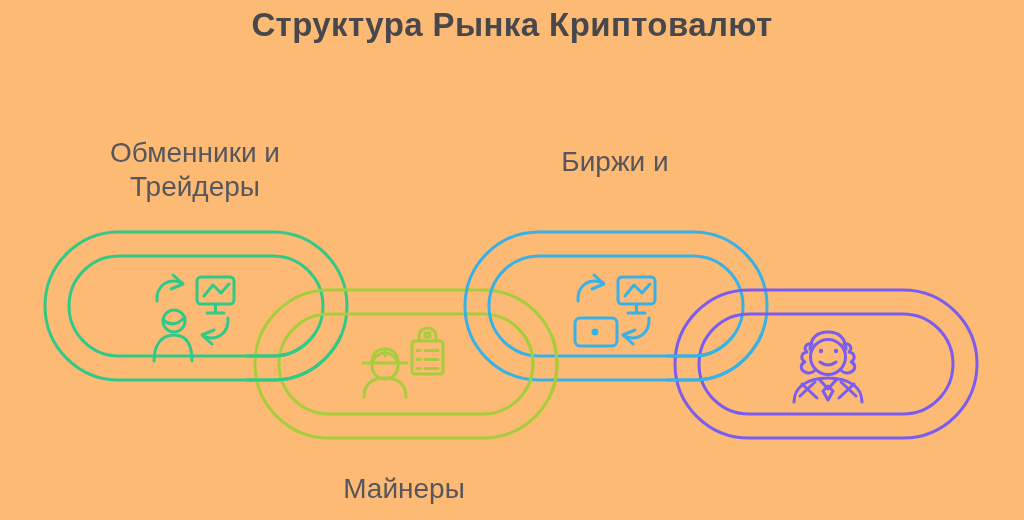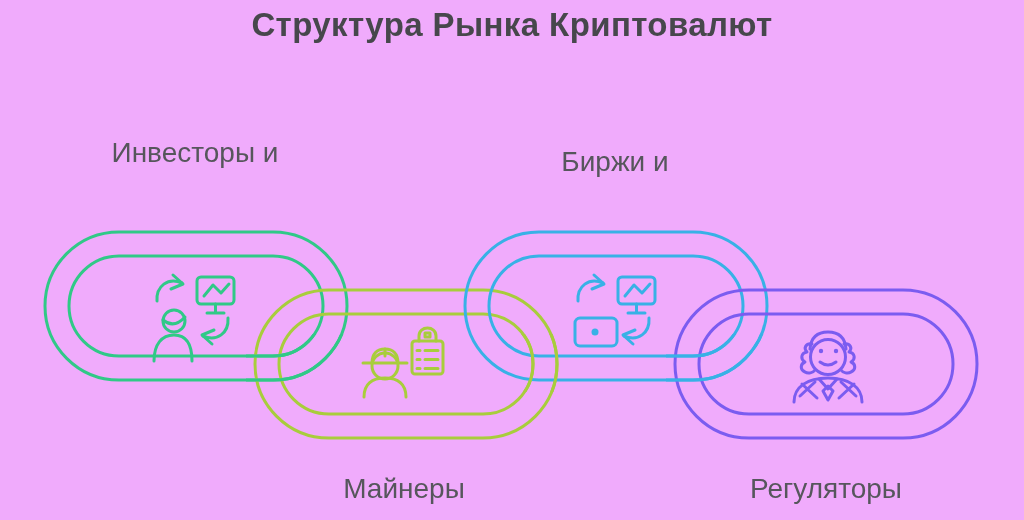--- a/index.html
+++ b/index.html
@@ -1,17 +1,17 @@
 <!DOCTYPE html>
 <html style="--title-color: #47474c; --label-color: #56565c;"><head>
 <meta charset="utf-8">
 <style>
   html,body{margin:0;padding:0;}
   body{background:#000;font-family:"Liberation Sans",sans-serif;}
-  .stage{position:relative;width:1024px;height:520px;background:#f0abfc;overflow:hidden;}
+  .stage{position:relative;width:1024px;height:520px;background:#fdba74;overflow:hidden;}
   .stage svg{position:absolute;left:0;top:0;}
   .title{
     position:absolute;top:6px;left:0;right:0;text-align:center;
     font-size:33px;font-weight:bold;letter-spacing:.4px;
     color:var(--title-color,#47474c);
   }
   .link-label{
     position:absolute;width:320px;text-align:center;
     font-size:28px;line-height:34px;color:var(--label-color,#56565c);
   }
@@ -127,25 +127,23 @@
       <path d="M820,362 Q828,368 836,362"></path>
       <path d="M794,402 C794,387 807,378 828,378 C849,378 862,387 862,402"></path>
       <path d="M819,379 L828,389 L837,379"></path>
       <path d="M828,386 L833,391 L828,400 L823,391 Z"></path>
       <path d="M802,384 L817,398 M815,382 L800,396"></path>
       <path d="M854,384 L839,398 M841,382 L856,396"></path>
     </g>
   </svg>
 
   <div class="link-label lbl-investors">
-    <span>Инвесторы и</span>
+    <span>Обменники и</span>
+    <span>Трейдеры</span>
   </div>
   <div class="link-label lbl-exchanges">
     <span>Биржи и</span>
   </div>
   <div class="link-label lbl-miners">
     <span>Майнеры</span>
   </div>
-  <div class="link-label lbl-regulators">
-    <span>Регуляторы</span>
-  </div>
 
 </div>
 
 </body></html>

